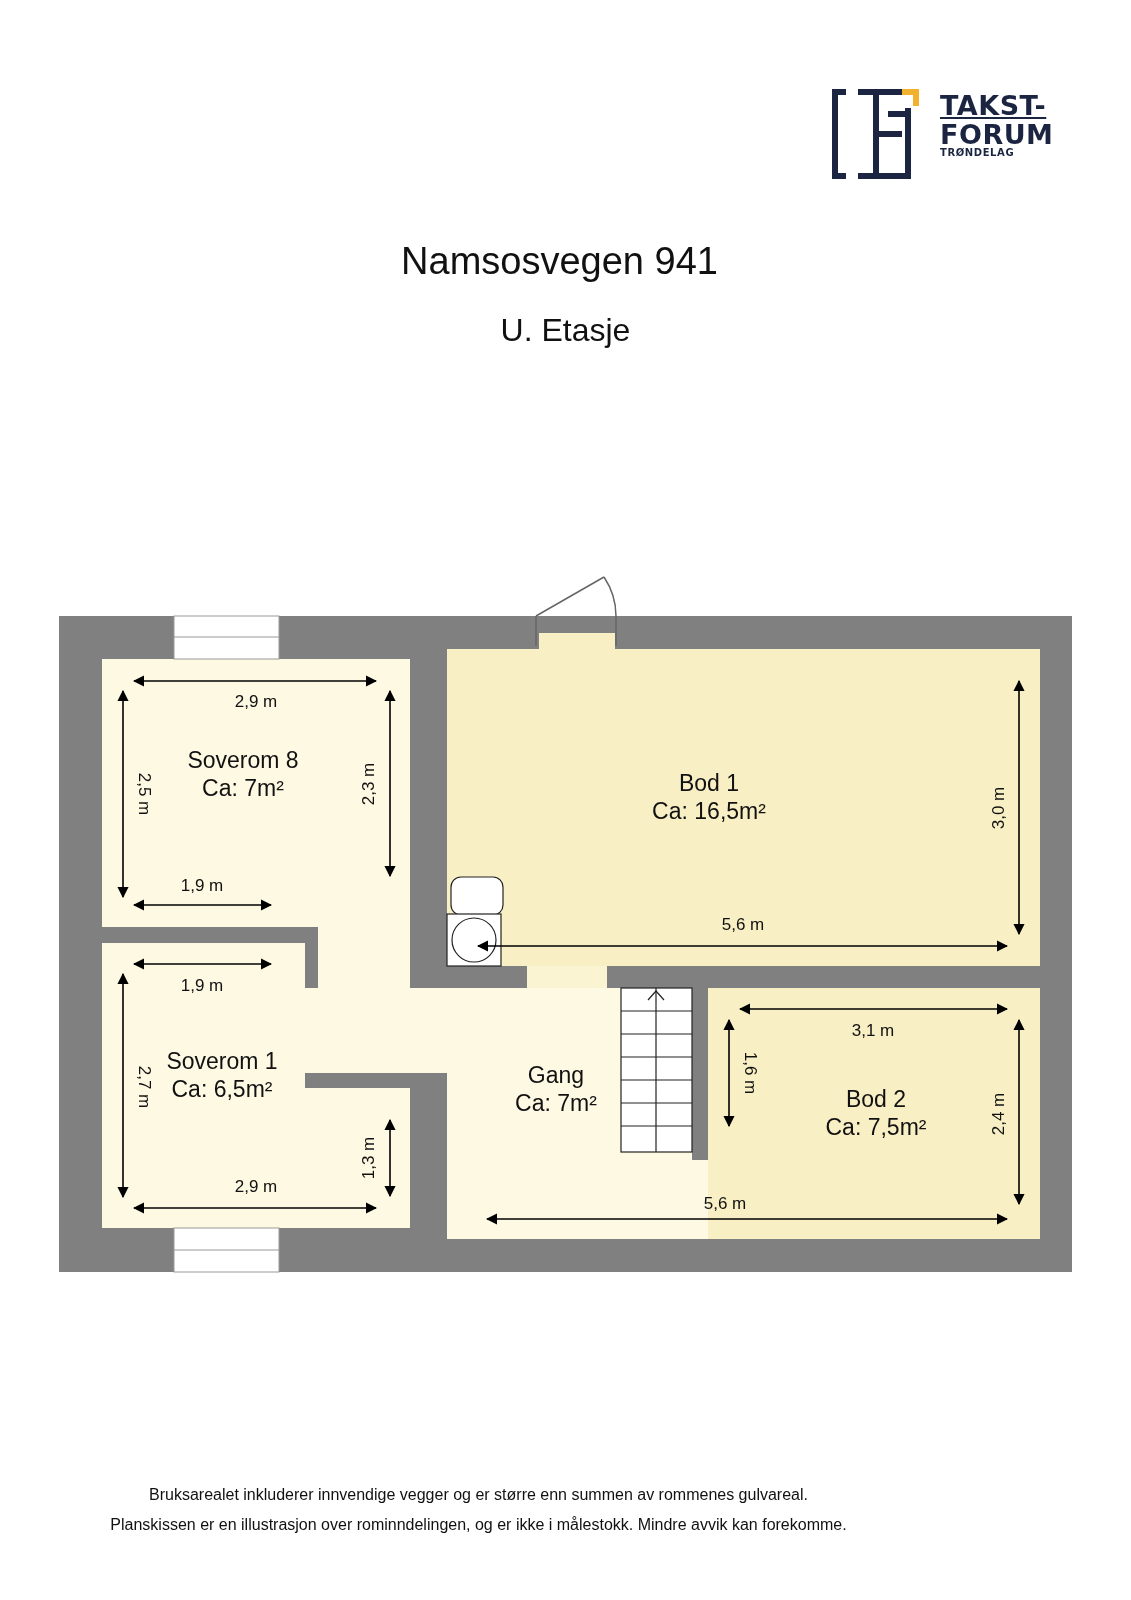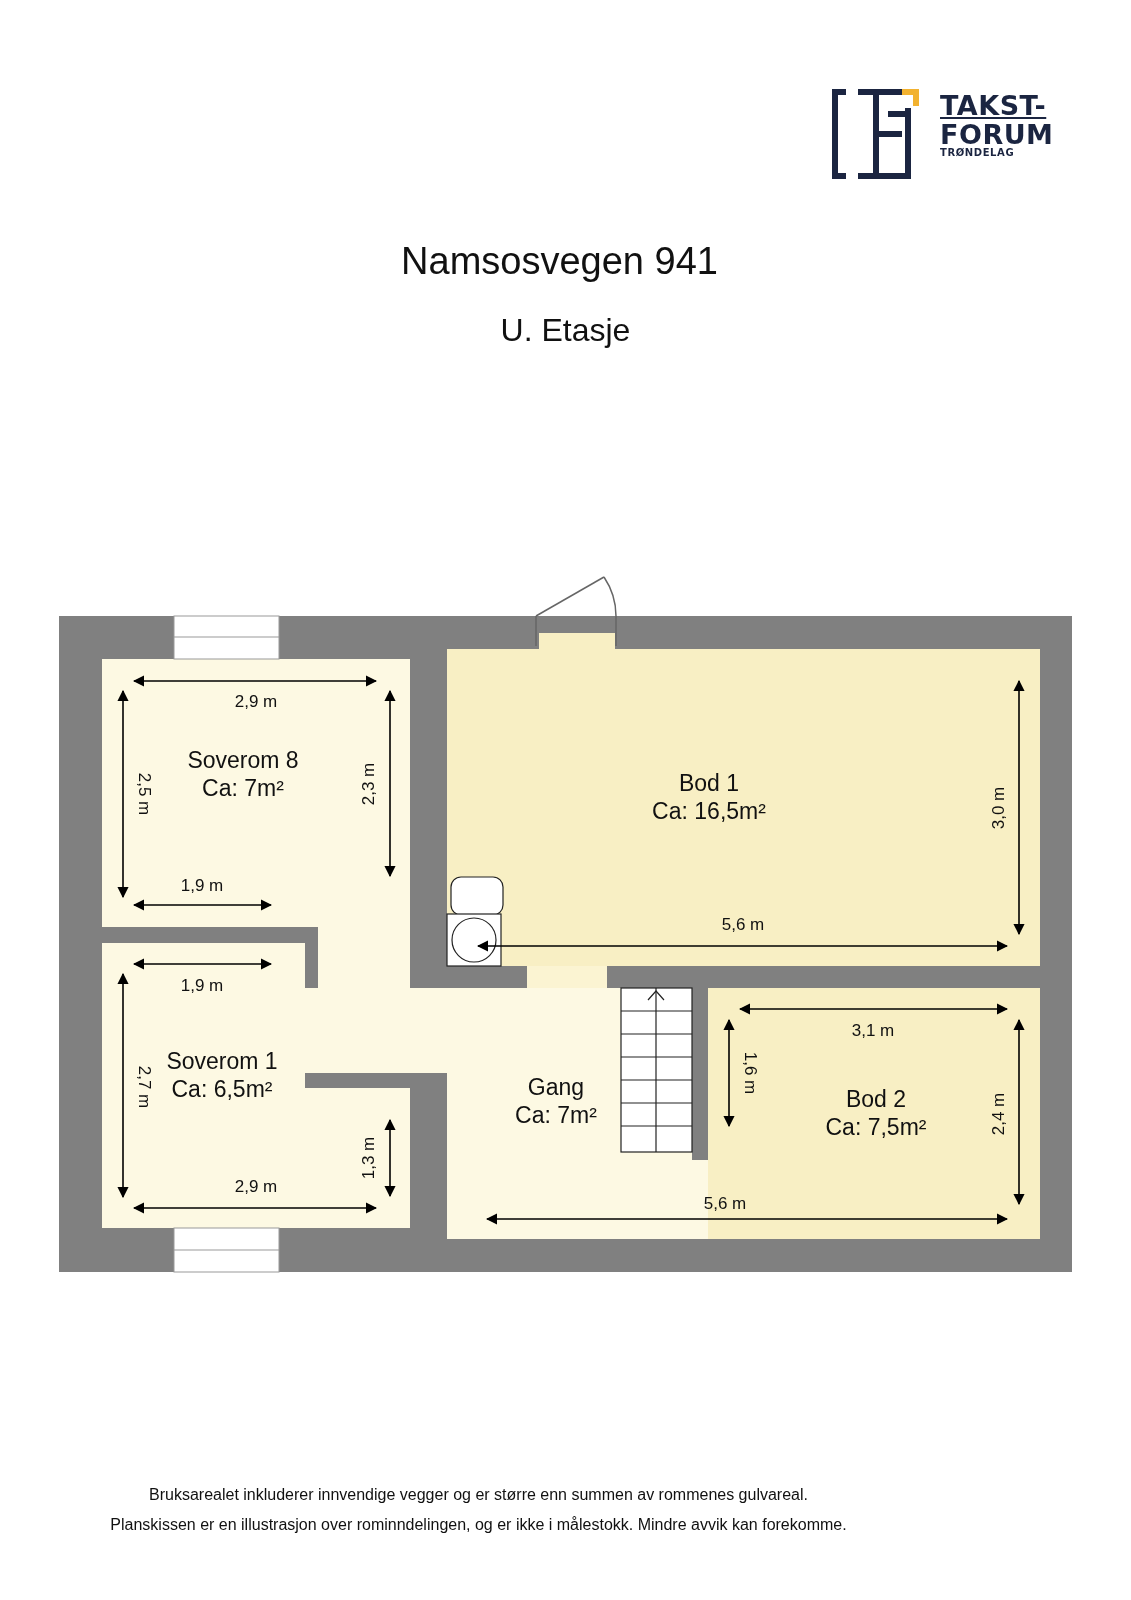--- a/index.html
+++ b/index.html
@@ -132,21 +132,21 @@
   <div>Ca: 7m²</div>
 </div>
 <div class="room-label" style="left:222px; top:1075px;">
   <div>Soverom 1</div>
   <div>Ca: 6,5m²</div>
 </div>
 <div class="room-label" style="left:709px; top:797px;">
   <div>Bod 1</div>
   <div>Ca: 16,5m²</div>
 </div>
-<div class="room-label" style="left:556px; top:1089px;margin-top:12px;">
+<div class="room-label" style="left:556px; top:1089px;">
   <div>Gang</div>
   <div>Ca: 7m²</div>
 </div>
 <div class="room-label" style="left:876px; top:1113px;">
   <div>Bod 2</div>
   <div>Ca: 7,5m²</div>
 </div>
 
 <div class="dim" style="left:256px; top:702px;">2,9 m</div>
 <div class="dim rot-cw" style="left:144px; top:794px;">2,5 m</div>

